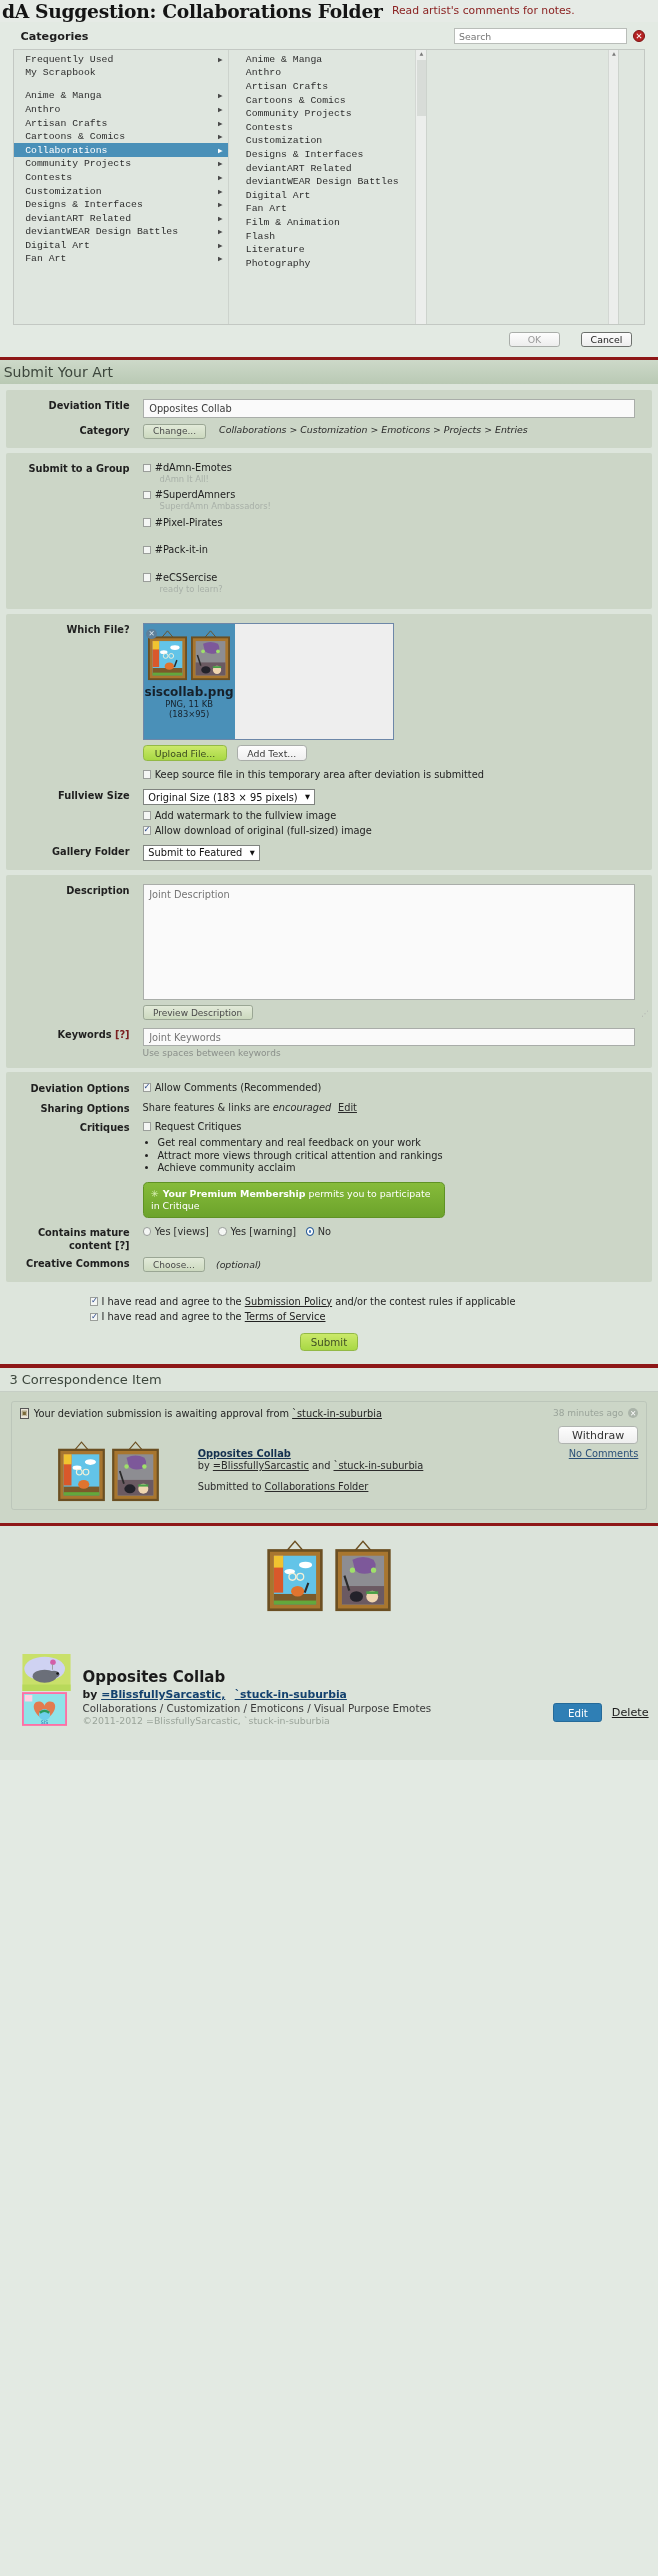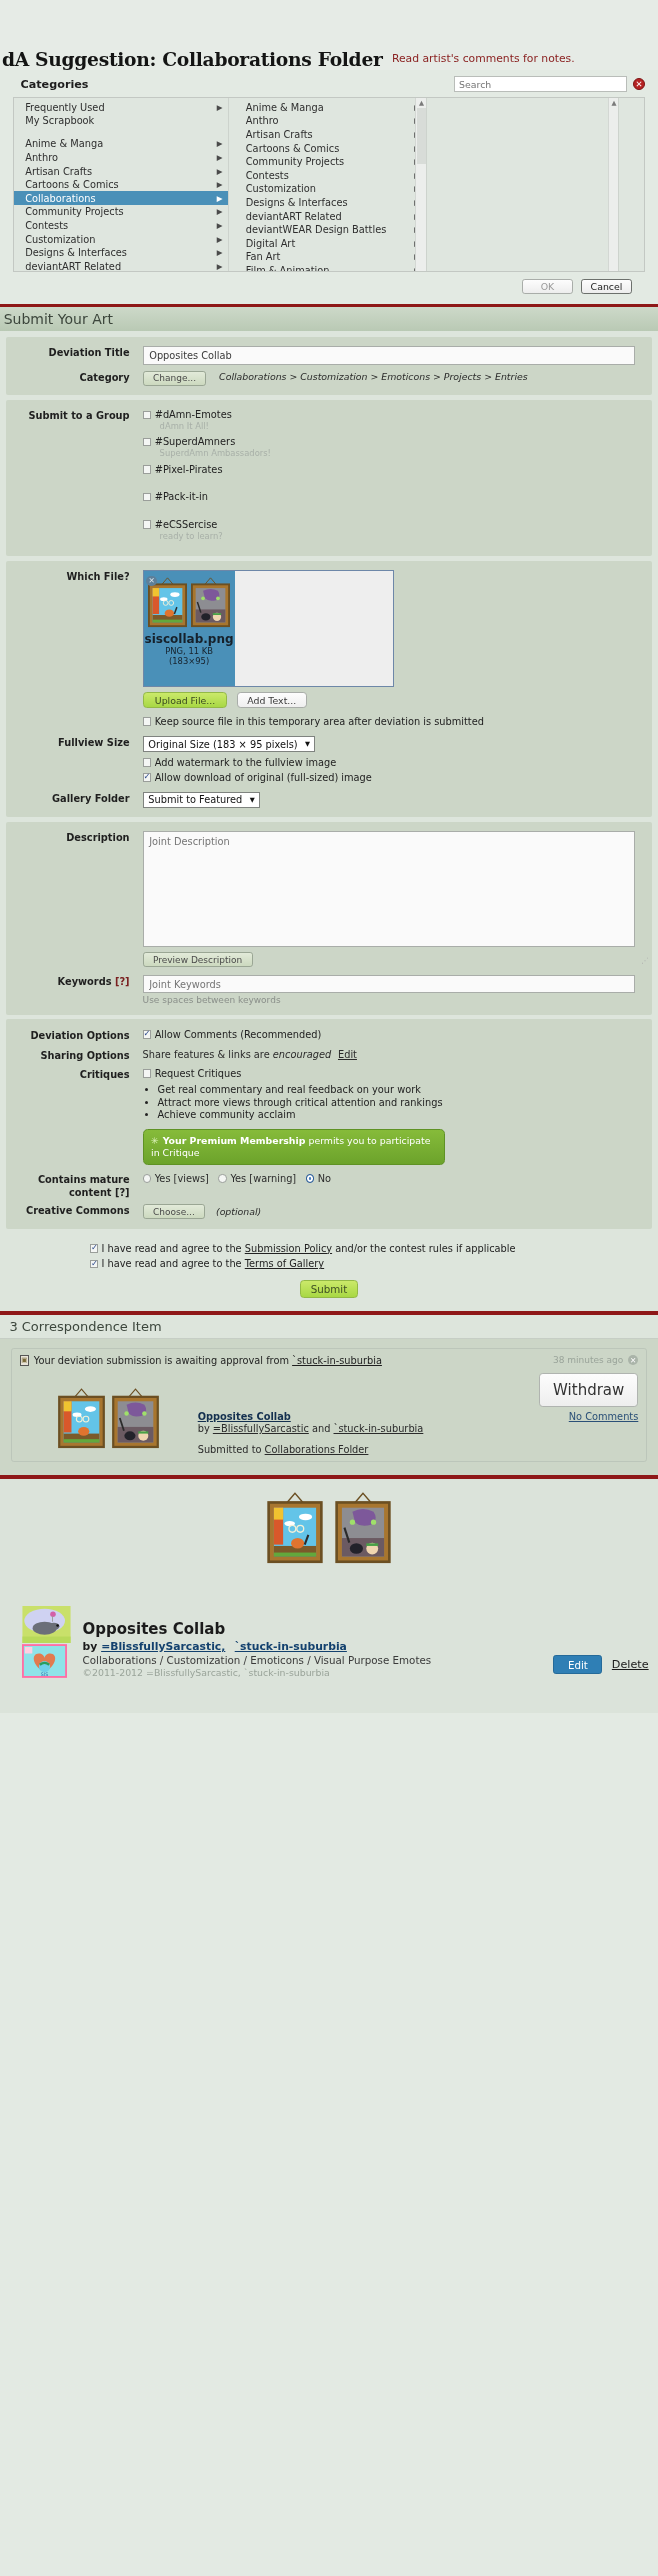--- a/index.html
+++ b/index.html
@@ -14,21 +14,21 @@
   .page { width:658px; position:relative; }
 
   
   .top-header {
     display:flex; align-items:flex-end; padding: 0 5.6px 0 1.9px;
     background: #e6ebe6;
   }
   .top-title {
     font-family: "DejaVu Serif", "Liberation Serif", serif;
     font-weight: bold; font-size: 18.7px; color:#141414;
-    letter-spacing:-0.3px; line-height: 22.4px; margin-top: 48px;
+    letter-spacing:-0.3px; line-height: 22.4px;
   }
   .top-note {
     margin-left: 9.4px; color:#8b2222; font-size: 10.8px; line-height:18.7px;
     padding-bottom:1.9px;
   }
 
   
   .cat-dialog {
     background:#e3eae3;
     padding: 5.6px 13px 9.4px 13px;
@@ -40,22 +40,23 @@
     width:173px; height:16px; border:0.9px solid #b9bdb9; background:#fff;
     font-size:9.4px; color:#9a9a9a; padding:0.9px 3.7px; font-family:inherit;
   }
   .close-x {
     width:12px;height:12px;border-radius:50%;
     background:#b52222; color:#fff; font-size:8.4px; font-weight:bold;
     display:flex;align-items:center;justify-content:center;
     border:0.9px solid #7d1414; cursor:pointer;
   }
   .cat-panes {
-    margin-top:4.7px; display:flex; height:175px; background:#dfe6df;
+    margin-top:4.7px; display:flex; height:276px; background:#dfe6df;
     border:0.9px solid #c3c8c3;
+    font-family:Liberation Mono, monospace;
   }
   .cat-col {
     position:relative; background:#dfe6df; overflow:hidden;
     border-right:0.9px solid #cdd3cd;
   }
   .cat-col.c1 { width:215px; }
   .cat-col.c2 { width:192px; margin-left:5.6px;}
   .cat-col.c3 { width:187px; margin-left:5.6px;}
   .cat-list { padding:2.8px 0 0 0;}
   .cat-item {
@@ -69,21 +70,21 @@
   .cat-item.spacer { height:9.4px; }
   .scrollbar {
     width:10.3px; background:#eceeec; border-left:0.9px solid #d3d7d3;
     position:absolute; right:0; top:0; bottom:0;
   }
   .sb-up {
     width:10.3px;height:10.3px;display:flex;align-items:center;justify-content:center;
     font-size:6.5px;color:#7a7a7a;
   }
   .sb-thumb { position:absolute;top:10.3px;left:0.9px;width:8.4px;height:56px;background:#d8dcd8;}
-  .cat-actions { display:flex; justify-content:flex-end; gap:8px; margin-top:7.5px; padding-right:13px;}
+  .cat-actions { display:flex; justify-content:flex-end; gap:21px; margin-top:7.5px; padding-right:13px;}
   .btn-ok, .btn-cancel {
     min-width:51px; height:15px; font-size:9.4px; font-family:inherit;
     border:0.9px solid #a9ada9; border-radius:2.8px;
     background: linear-gradient(#fdfdfd,#ededed);
     display:flex;align-items:center;justify-content:center; cursor:pointer;
   }
   .btn-ok { color:#9a9a9a; }
   .btn-cancel { color:#222; border-color:#6c706c; }
 
   .red-rule { height:3.7px; background:#8e1717; }
@@ -223,21 +224,21 @@
   .corr-close {
     width:10.3px;height:10.3px;border-radius:50%;background:#aab4a9;color:#fff;
     font-size:7.5px;display:flex;align-items:center;justify-content:center;cursor:pointer;
   }
   .corr-main { display:flex; margin-top:7.5px; }
   .corr-thumbs { width:178px; display:flex; gap:5.6px; justify-content:center; padding-top:13px;}
   .corr-right { flex:1; }
   .corr-right-top { display:flex; justify-content:flex-end; }
   .btn-withdraw {
     display:inline-flex;align-items:center;justify-content:center;
-    height:34px;padding:0 13px;font-size:15px;color:#333;
+    height:18px;padding:0 13px;font-size:11px;color:#333;
     background:linear-gradient(#fdfdfd,#eeeeee);
     border:0.9px solid #b0b4b0;border-radius:3.7px;cursor:pointer;font-family:inherit;
   }
   .corr-meta { margin-top:3.7px; font-size:9.8px; line-height:12px; }
   .corr-meta .title { font-weight:bold; text-decoration:underline; color:#14304f; }
   .nocomments { float:right; font-size:9.8px; color:#2a4f77; text-decoration:underline; }
   .corr-sub { margin-top:9.4px; font-size:9.8px; }
 
   
   .bottom { background:#dbe3da; padding:7.5px 0 0 0; position:relative; min-height:234px;}
@@ -641,21 +642,21 @@
     <div class="agree">
       <div class="line">
         <span class="chk on"></span>
         <span class="t">I have read and agree to the</span>
         <span style="text-decoration:underline;">Submission Policy</span>
         <span>and/or the contest rules if applicable</span>
       </div>
       <div class="line">
         <span class="chk on"></span>
         <span class="t">I have read and agree to the</span>
-        <span style="text-decoration:underline;">Terms of Gallery</span>
+        <span style="text-decoration:underline;">Terms of Service</span>
       </div>
       <div class="submit-wrap">
         <span class="btn-submit">Submit</span>
       </div>
     </div>
   </div>
 
   <div class="red-rule"></div>
 
   <div class="corr-header">

